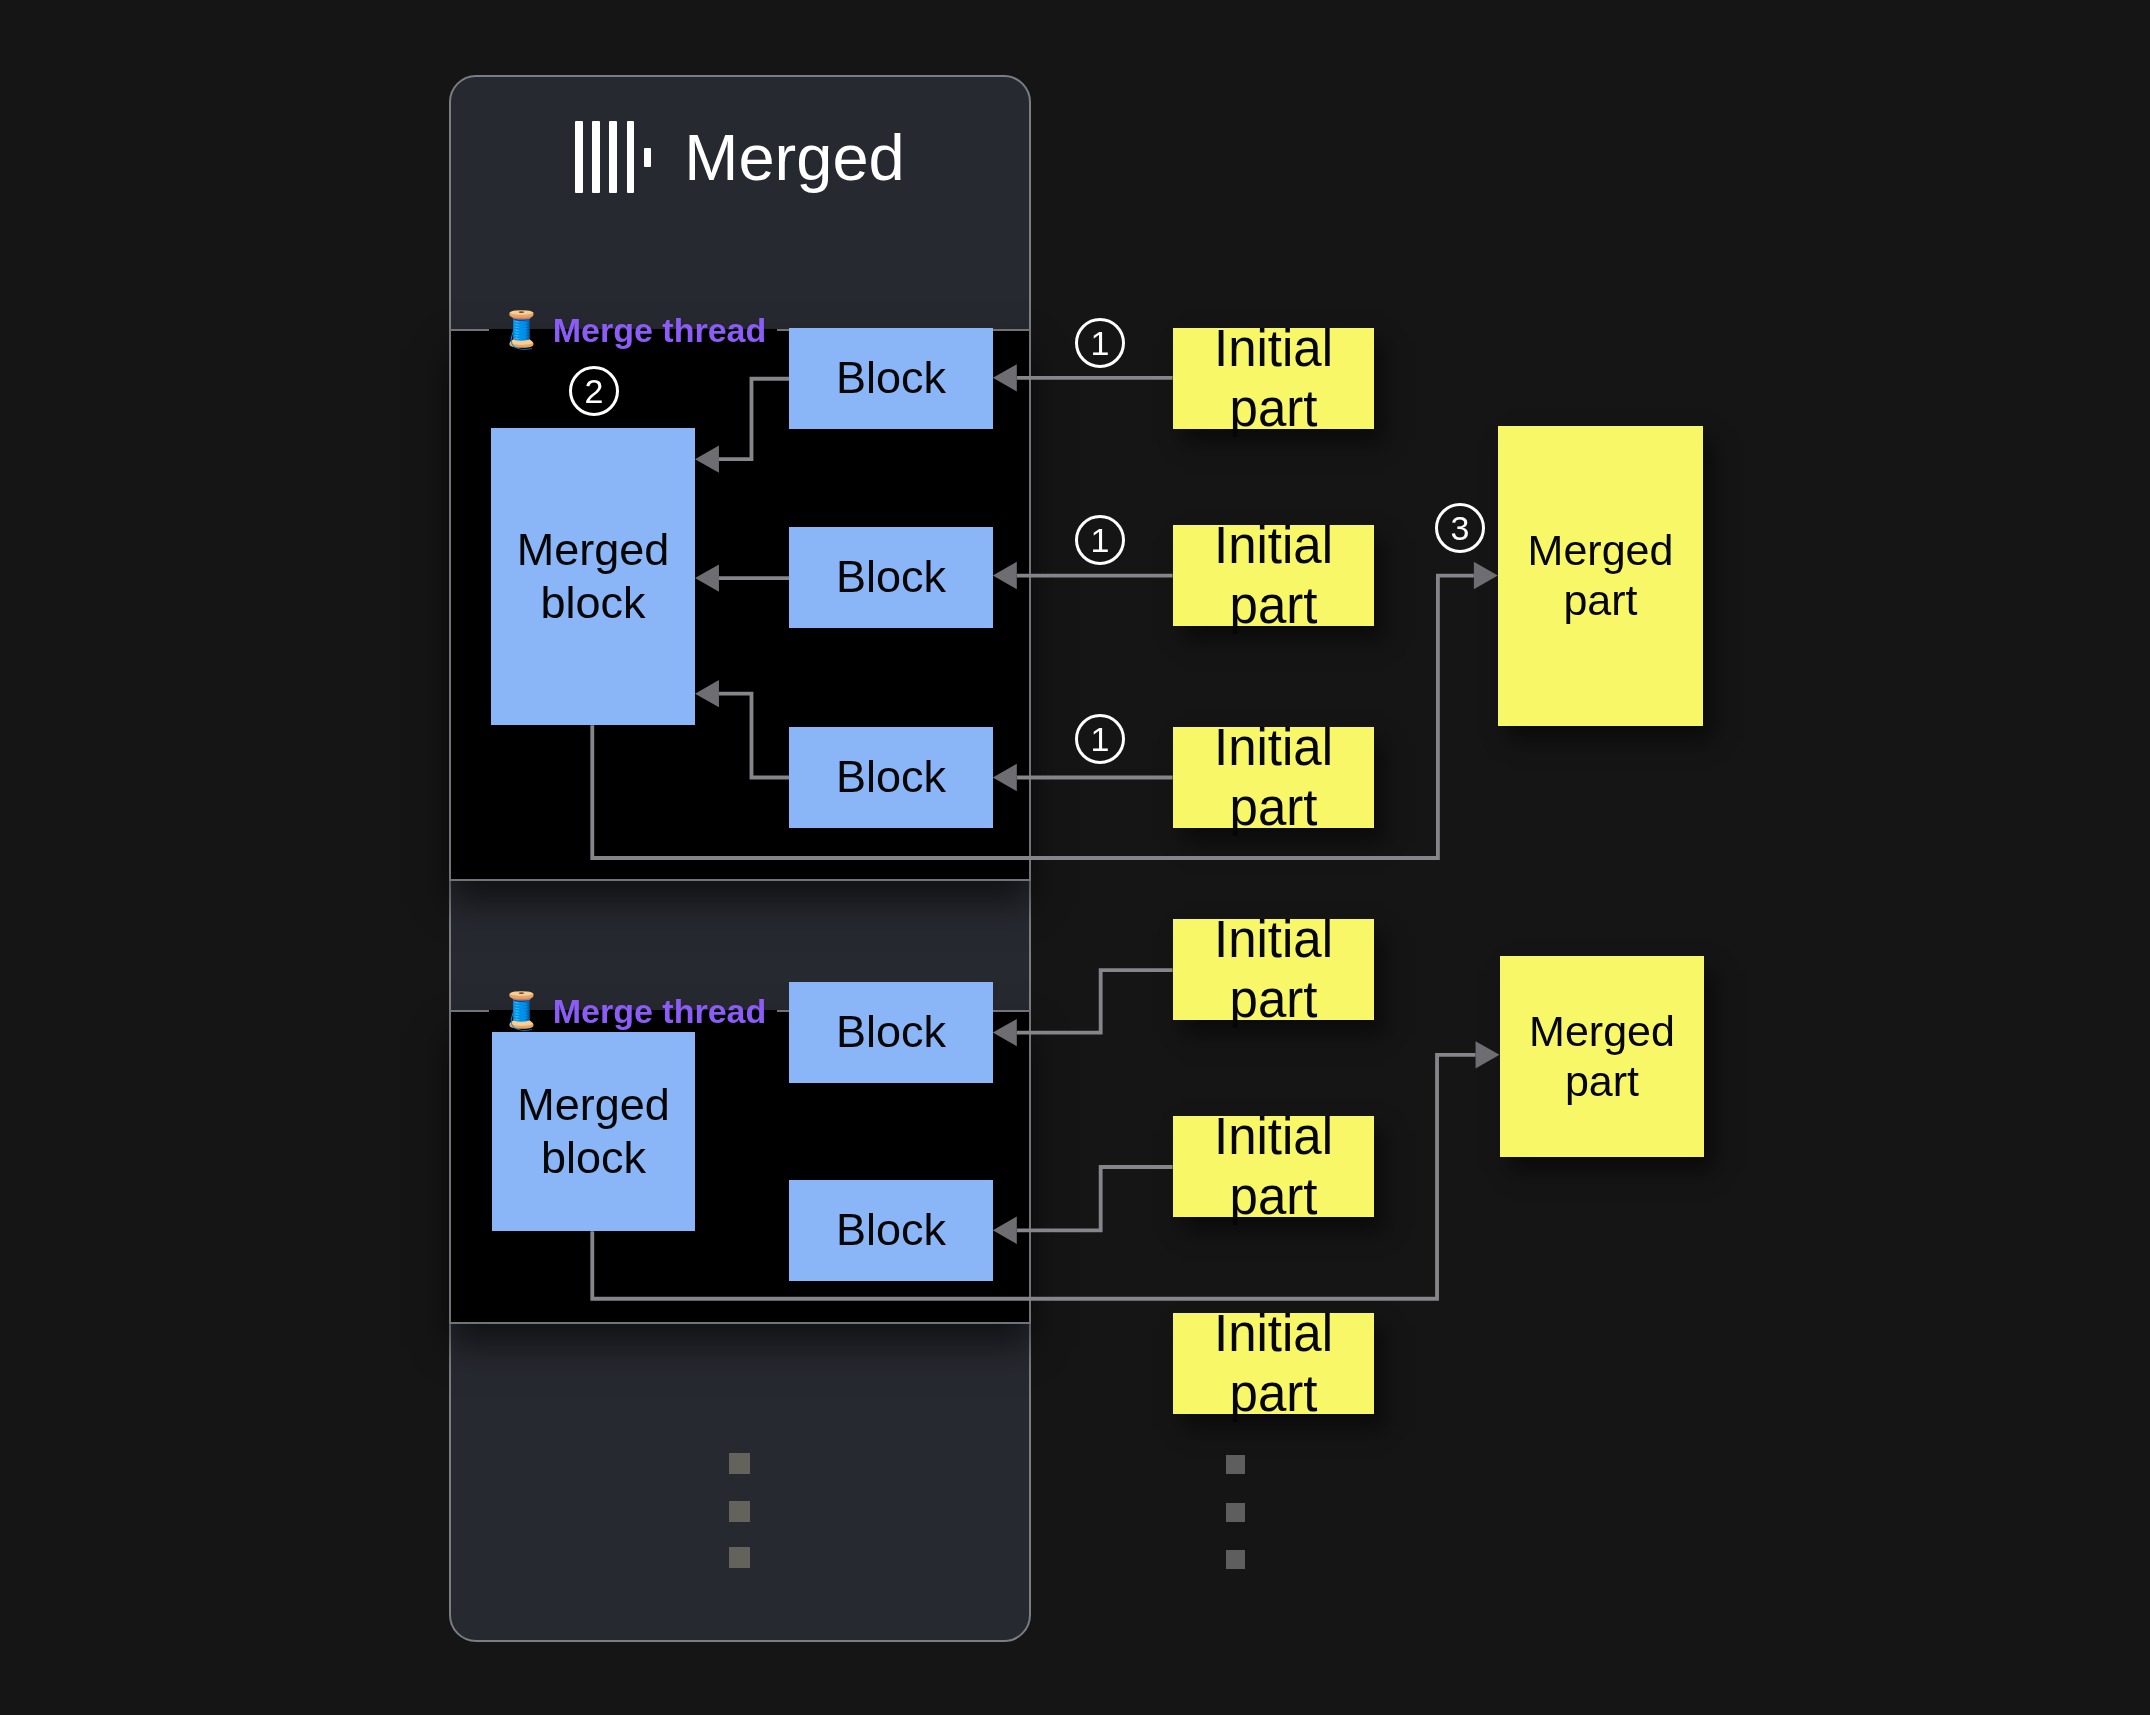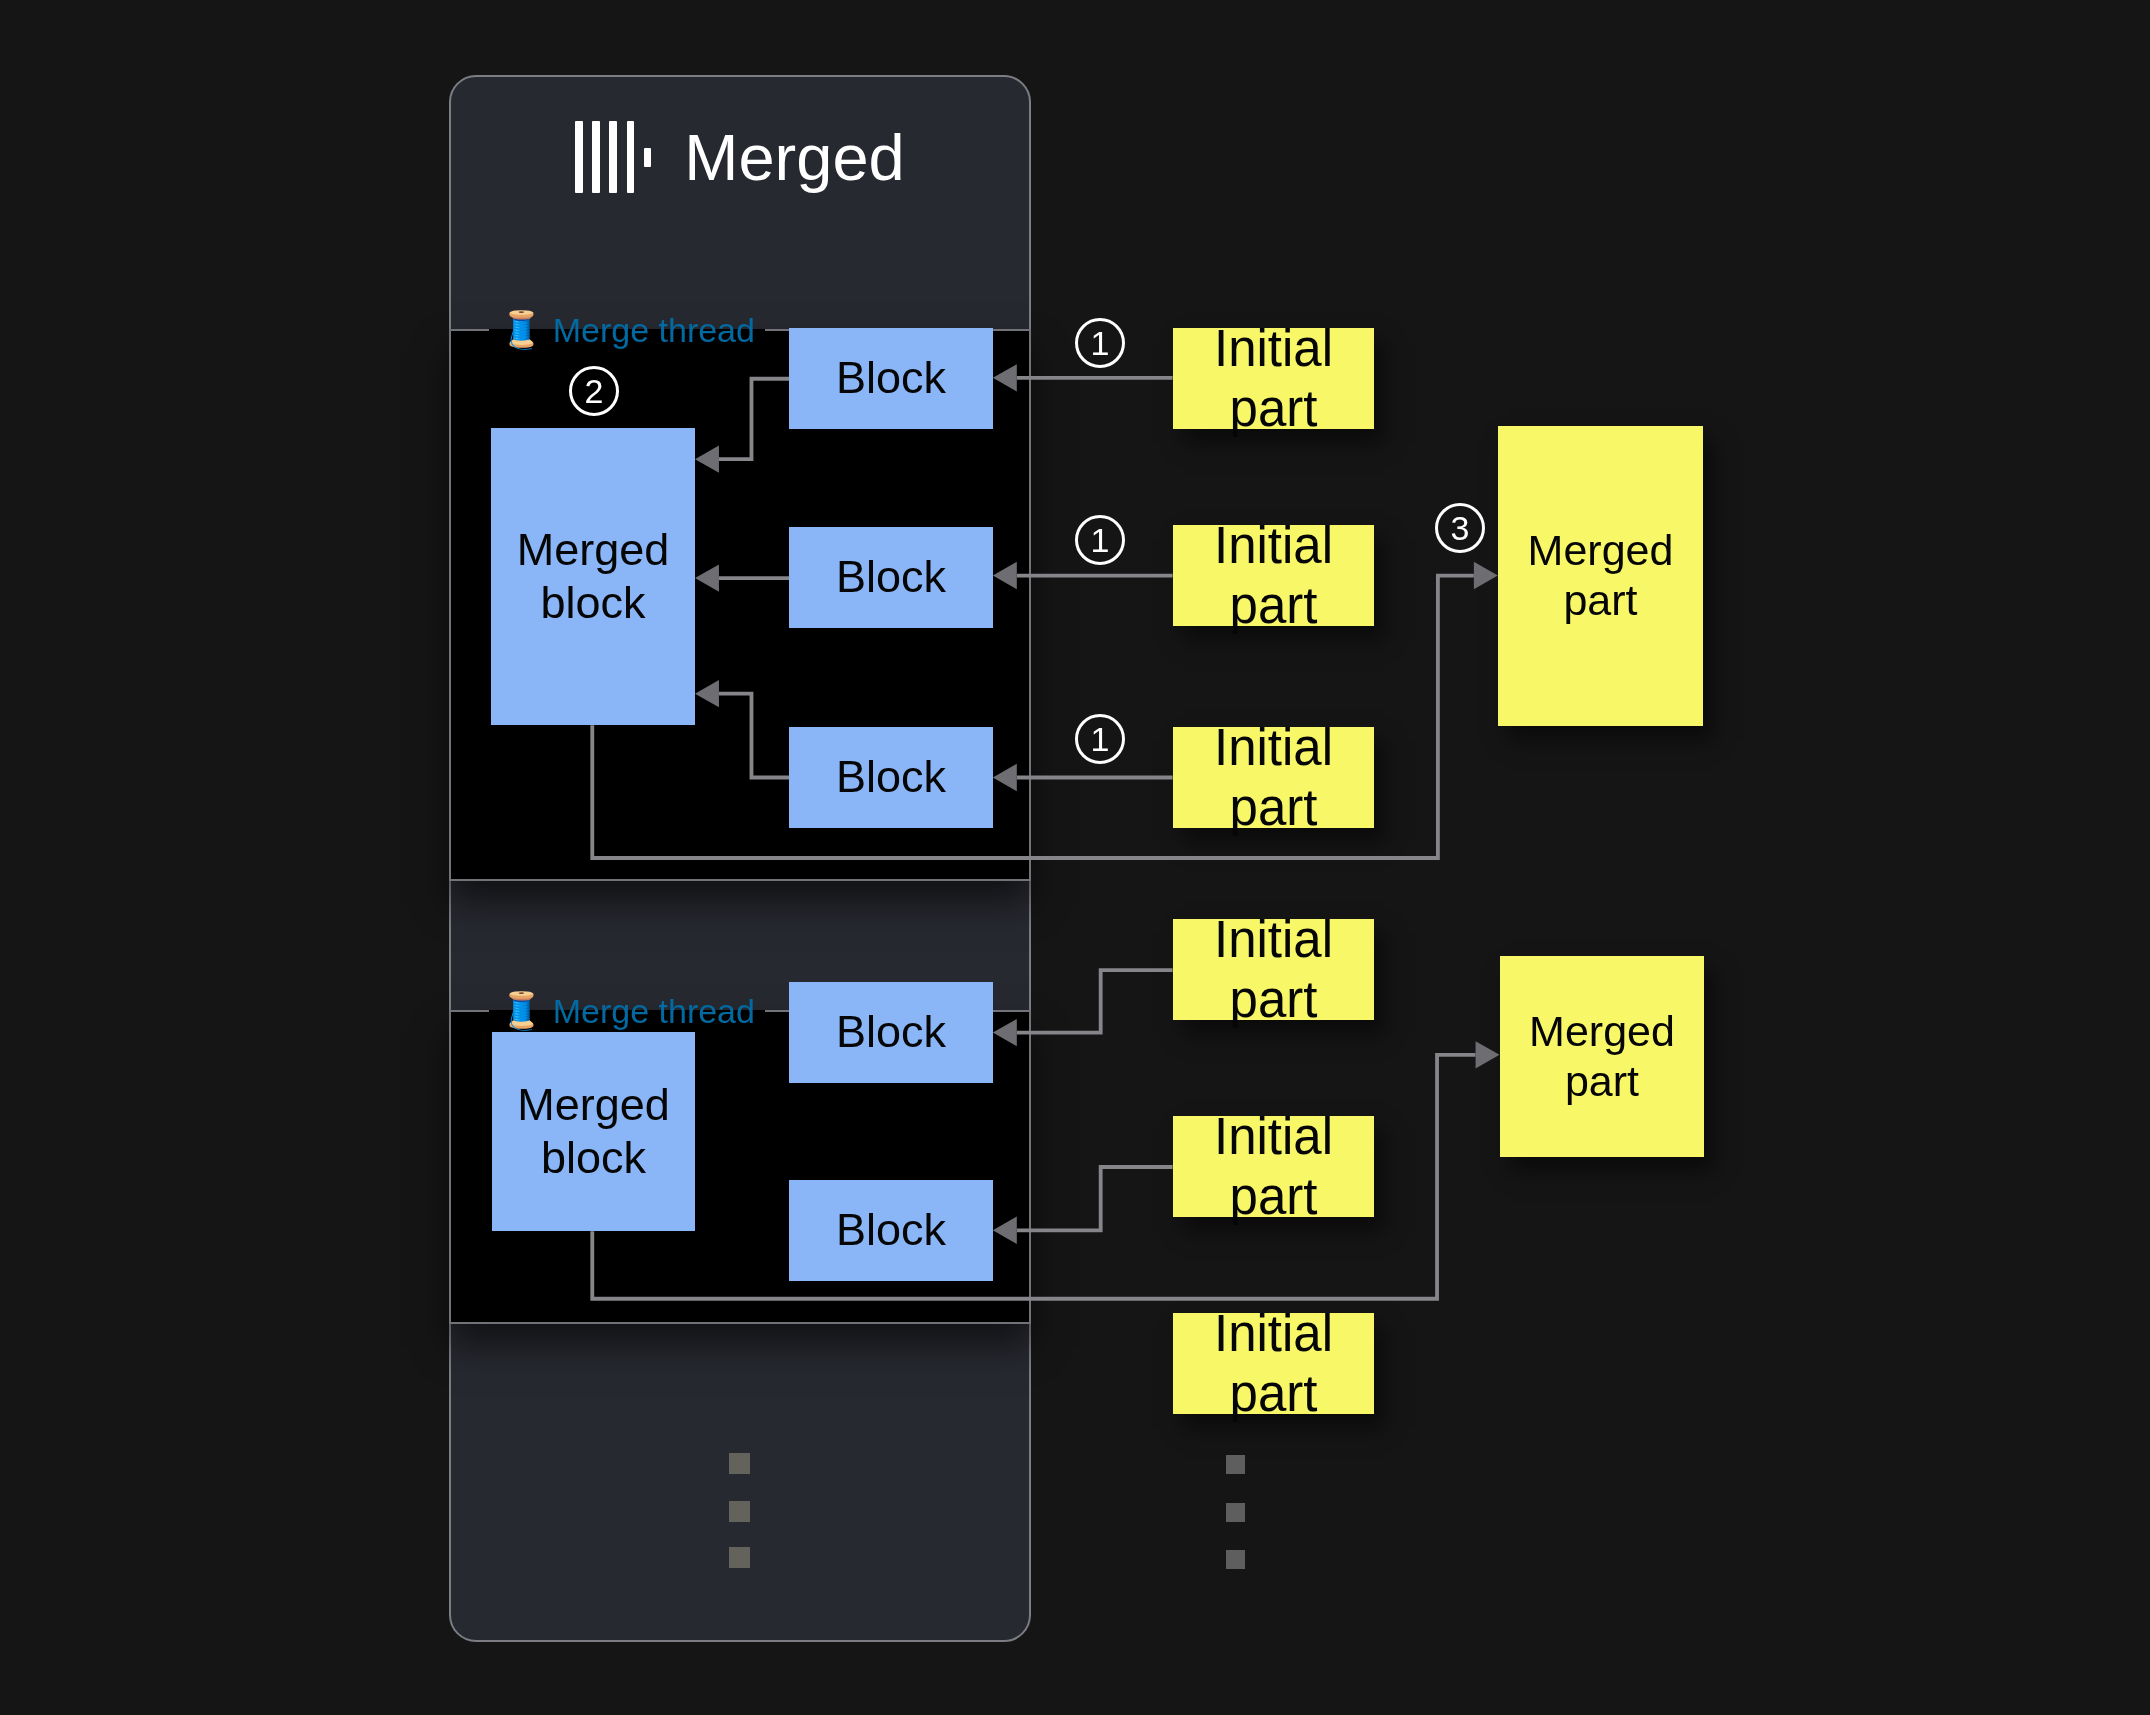--- a/index.html
+++ b/index.html
@@ -30,21 +30,21 @@
   fieldset.group {
     position:absolute; left:449px; width:582px; margin:0; padding:0;
     background:#000000; border:2.6px solid #717378; box-sizing:border-box;
     box-shadow:0 22px 33px rgba(0,0,0,.55);
     z-index:1;
   }
   .g1 { top:310px; height:571px; }
   .g2 { top:991px; height:333px; }
   legend.gl {
     margin-left:38px; padding:0 10.3px;
-    color:#0369a1; font-size:34px; line-height:1.1; white-space:nowrap;
+    color:#8b5cf6; font-size:34px; line-height:1.1; white-space:nowrap;font-weight:bold;
   }
   legend.gl .t-ico { font-size:36px; margin-right:8.6px; }
 
   
   .box {
     position:absolute; display:flex; flex-direction:column;
     align-items:center; justify-content:center; text-align:center;
     color:#060606; box-sizing:border-box; z-index:3;
   }
   .box .l { display:block; line-height:1.16; }

